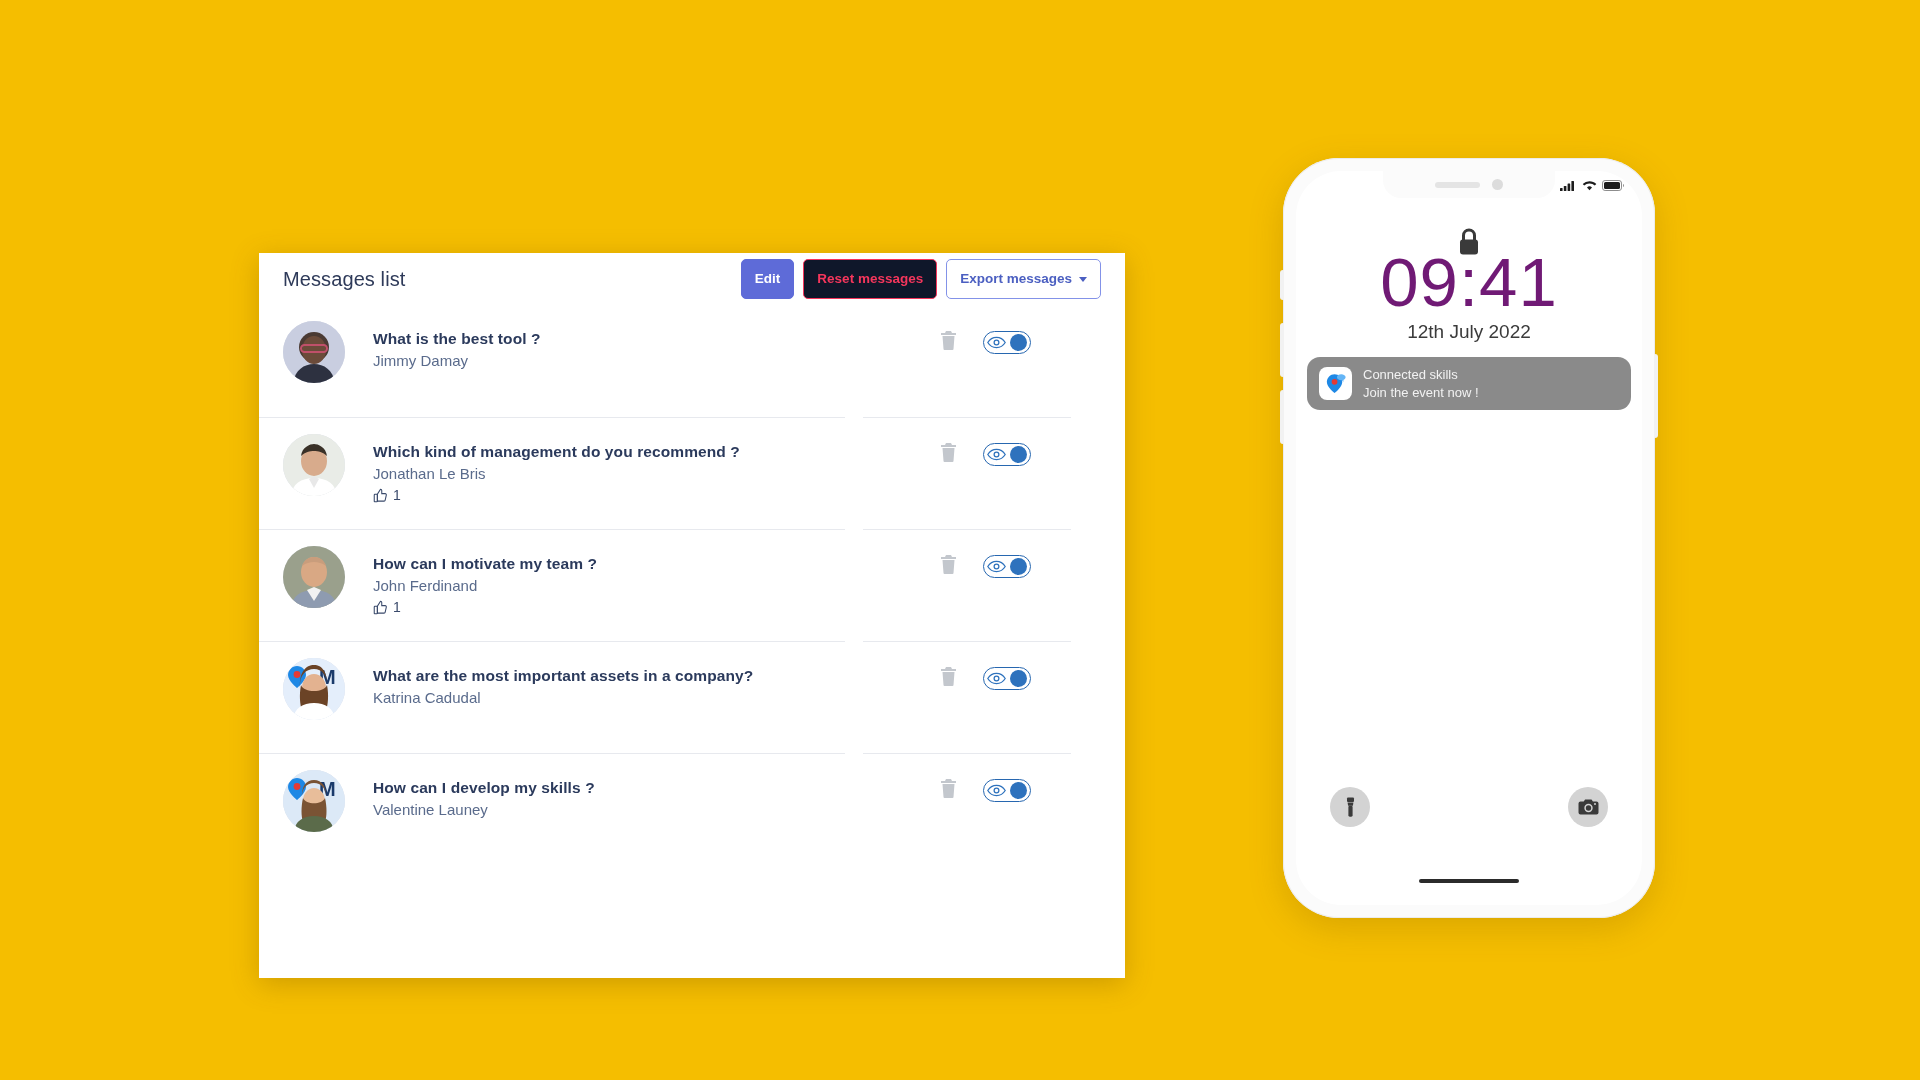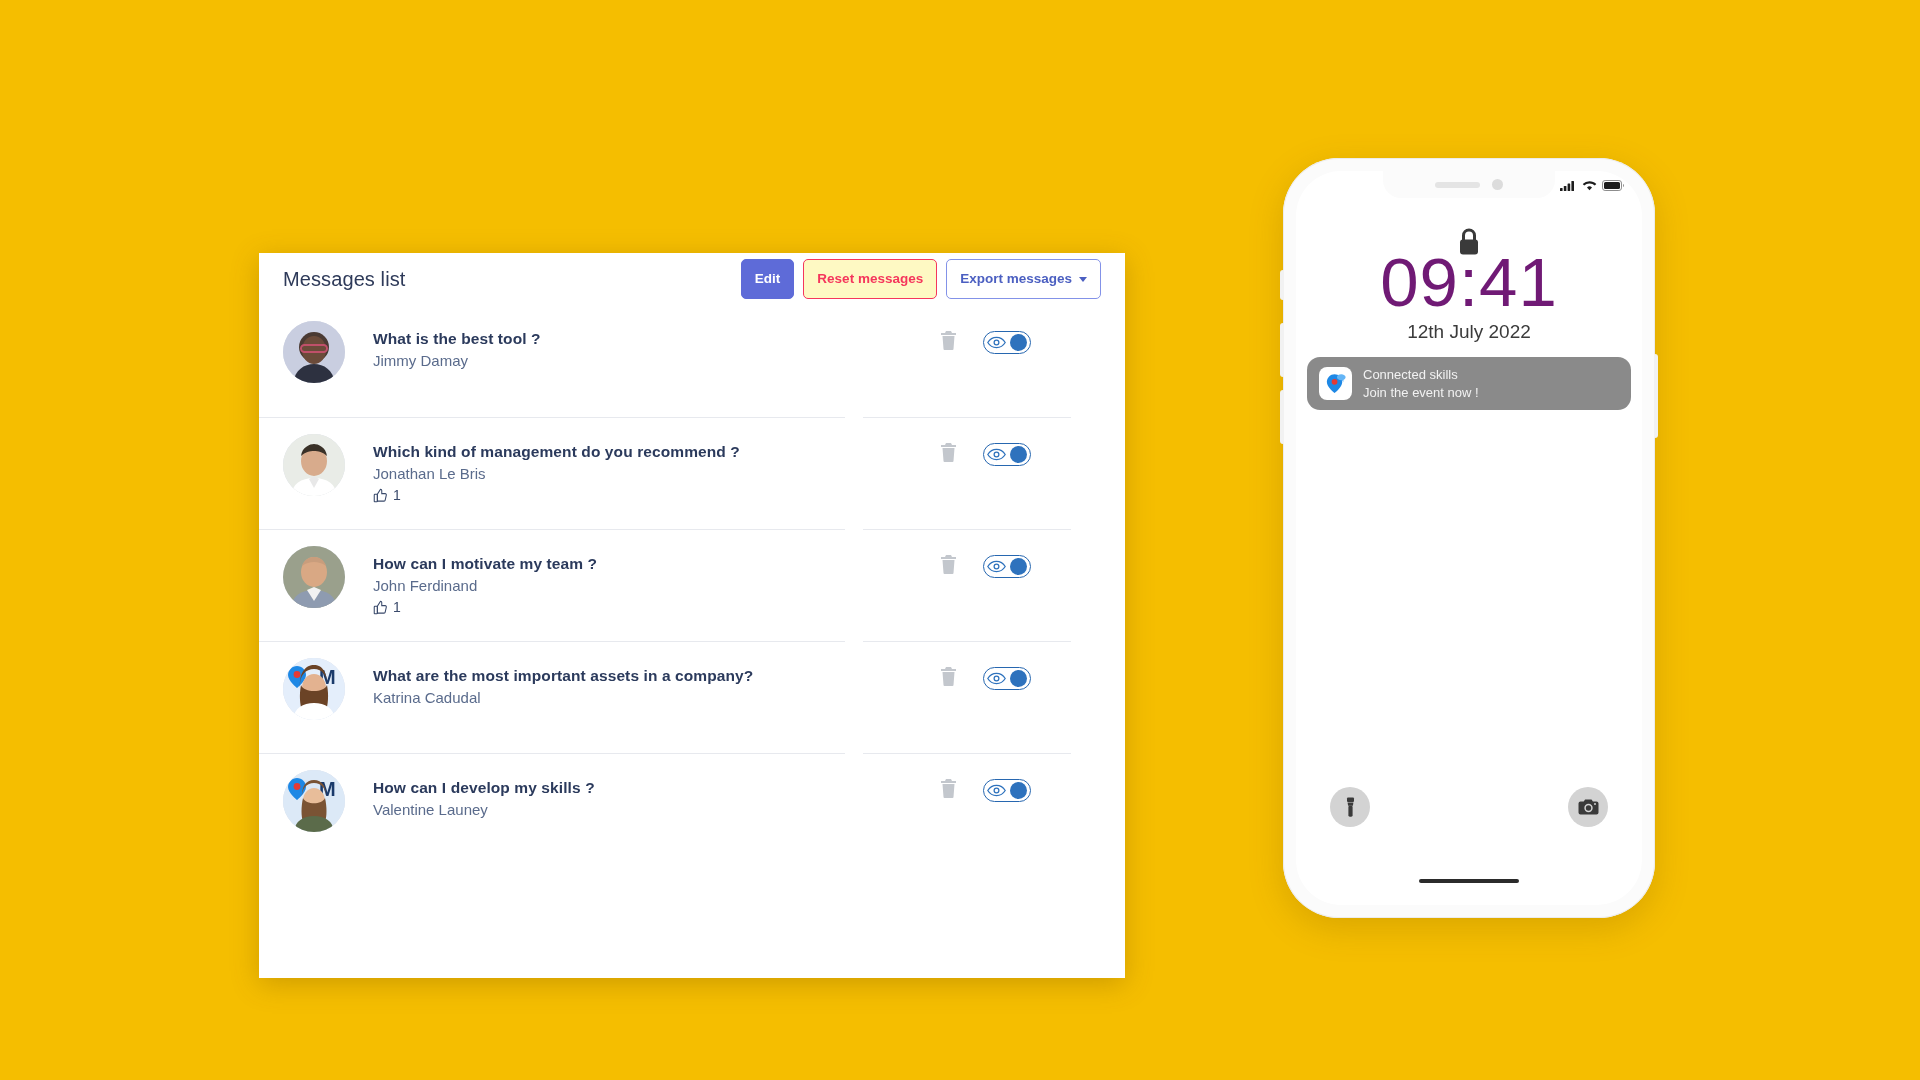--- a/index.html
+++ b/index.html
@@ -45,21 +45,21 @@
     line-height:1;
     cursor:pointer;
     white-space:nowrap;
   }
   #edit-button {
     background:#5E6BD8;
     color:#ffffff;
     border:1px solid #5E6BD8;
   }
   #reset-messages-button {
-    background:#fef9c3;
+    background:#0f172a;
     color:#F5365C;
     border:1px solid #F5365C;
   }
   #export-messages-button {
     background:#ffffff;
     color:#4B5FC1;
     border:1px solid #8392E8;
     display:flex; align-items:center; gap:7px;justify-content:flex-end;
   }
   .caret {

